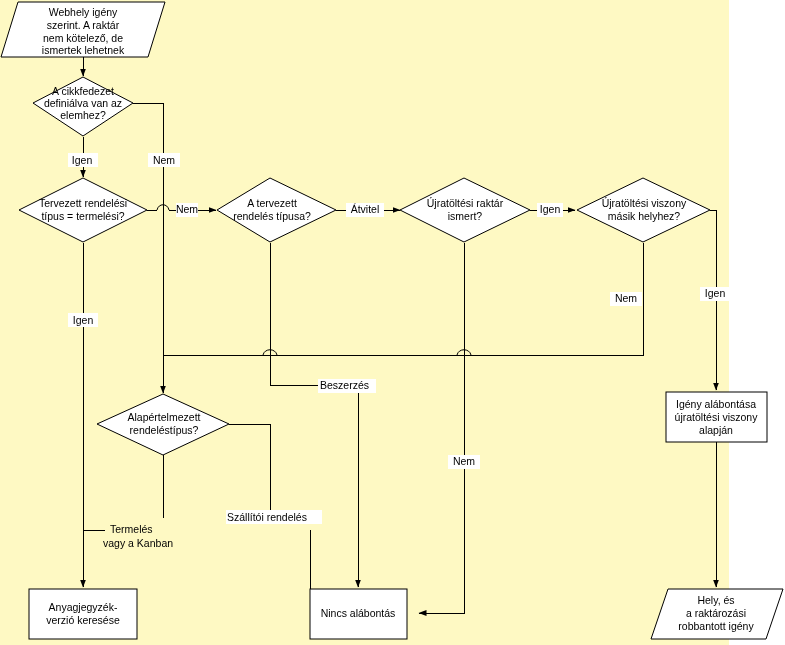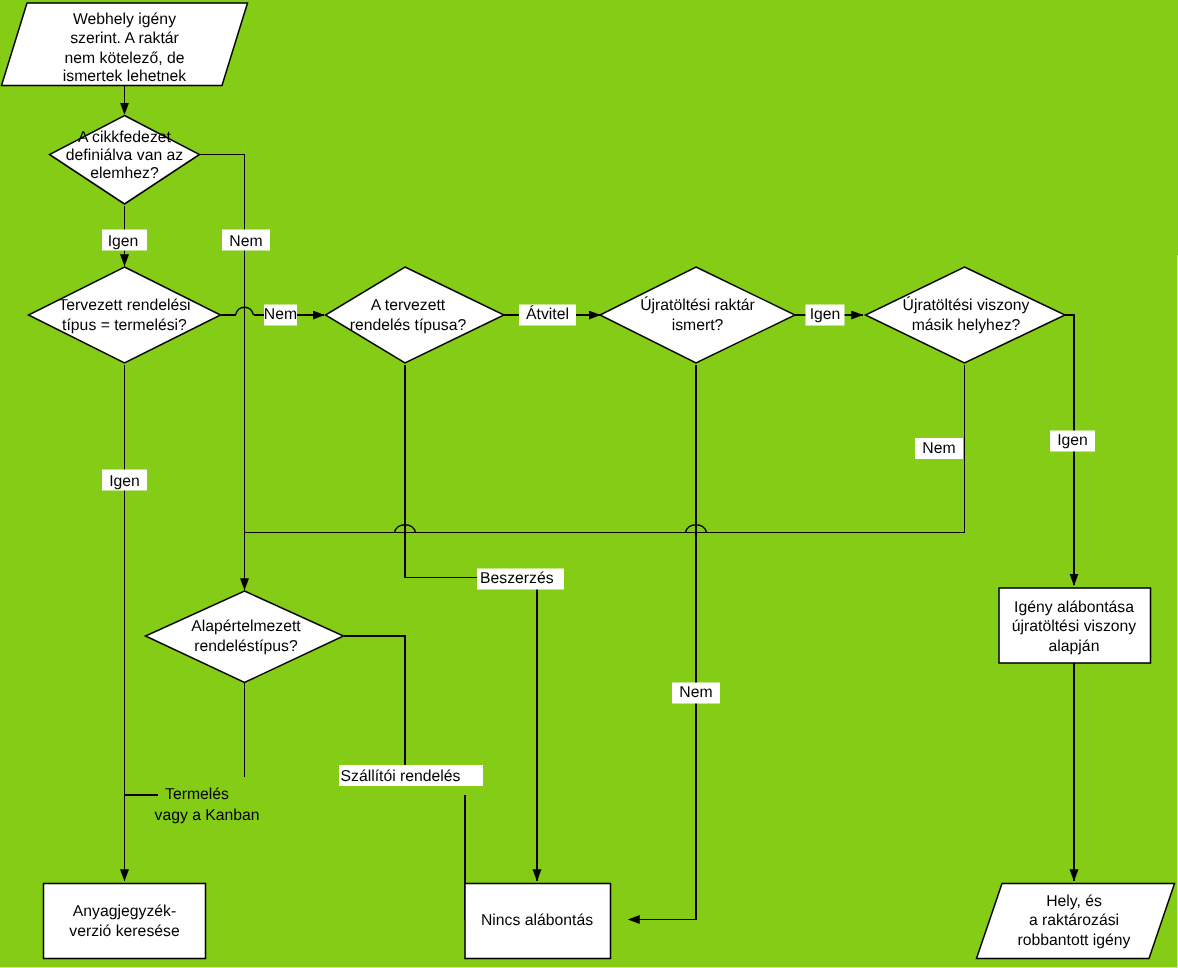--- a/index.html
+++ b/index.html
@@ -8,23 +8,23 @@
     background: #ffffff;
   }
   body {
     width: 785px;
     height: 645px;
     font-family: "Liberation Sans", sans-serif;
     overflow: hidden;
   }
   #flow-root {
     position: relative;
-    width: 785px;
+    width: 729px;
     height: 645px;
-    background: #84cc16;
+    background: #fef9c3;
   }
   svg#flow-svg {
     display: block;
     width: 785px;
     height: 645px;
   }
   .shape-outline {
     fill: #ffffff;
     stroke: #000000;
     stroke-width: 1;

